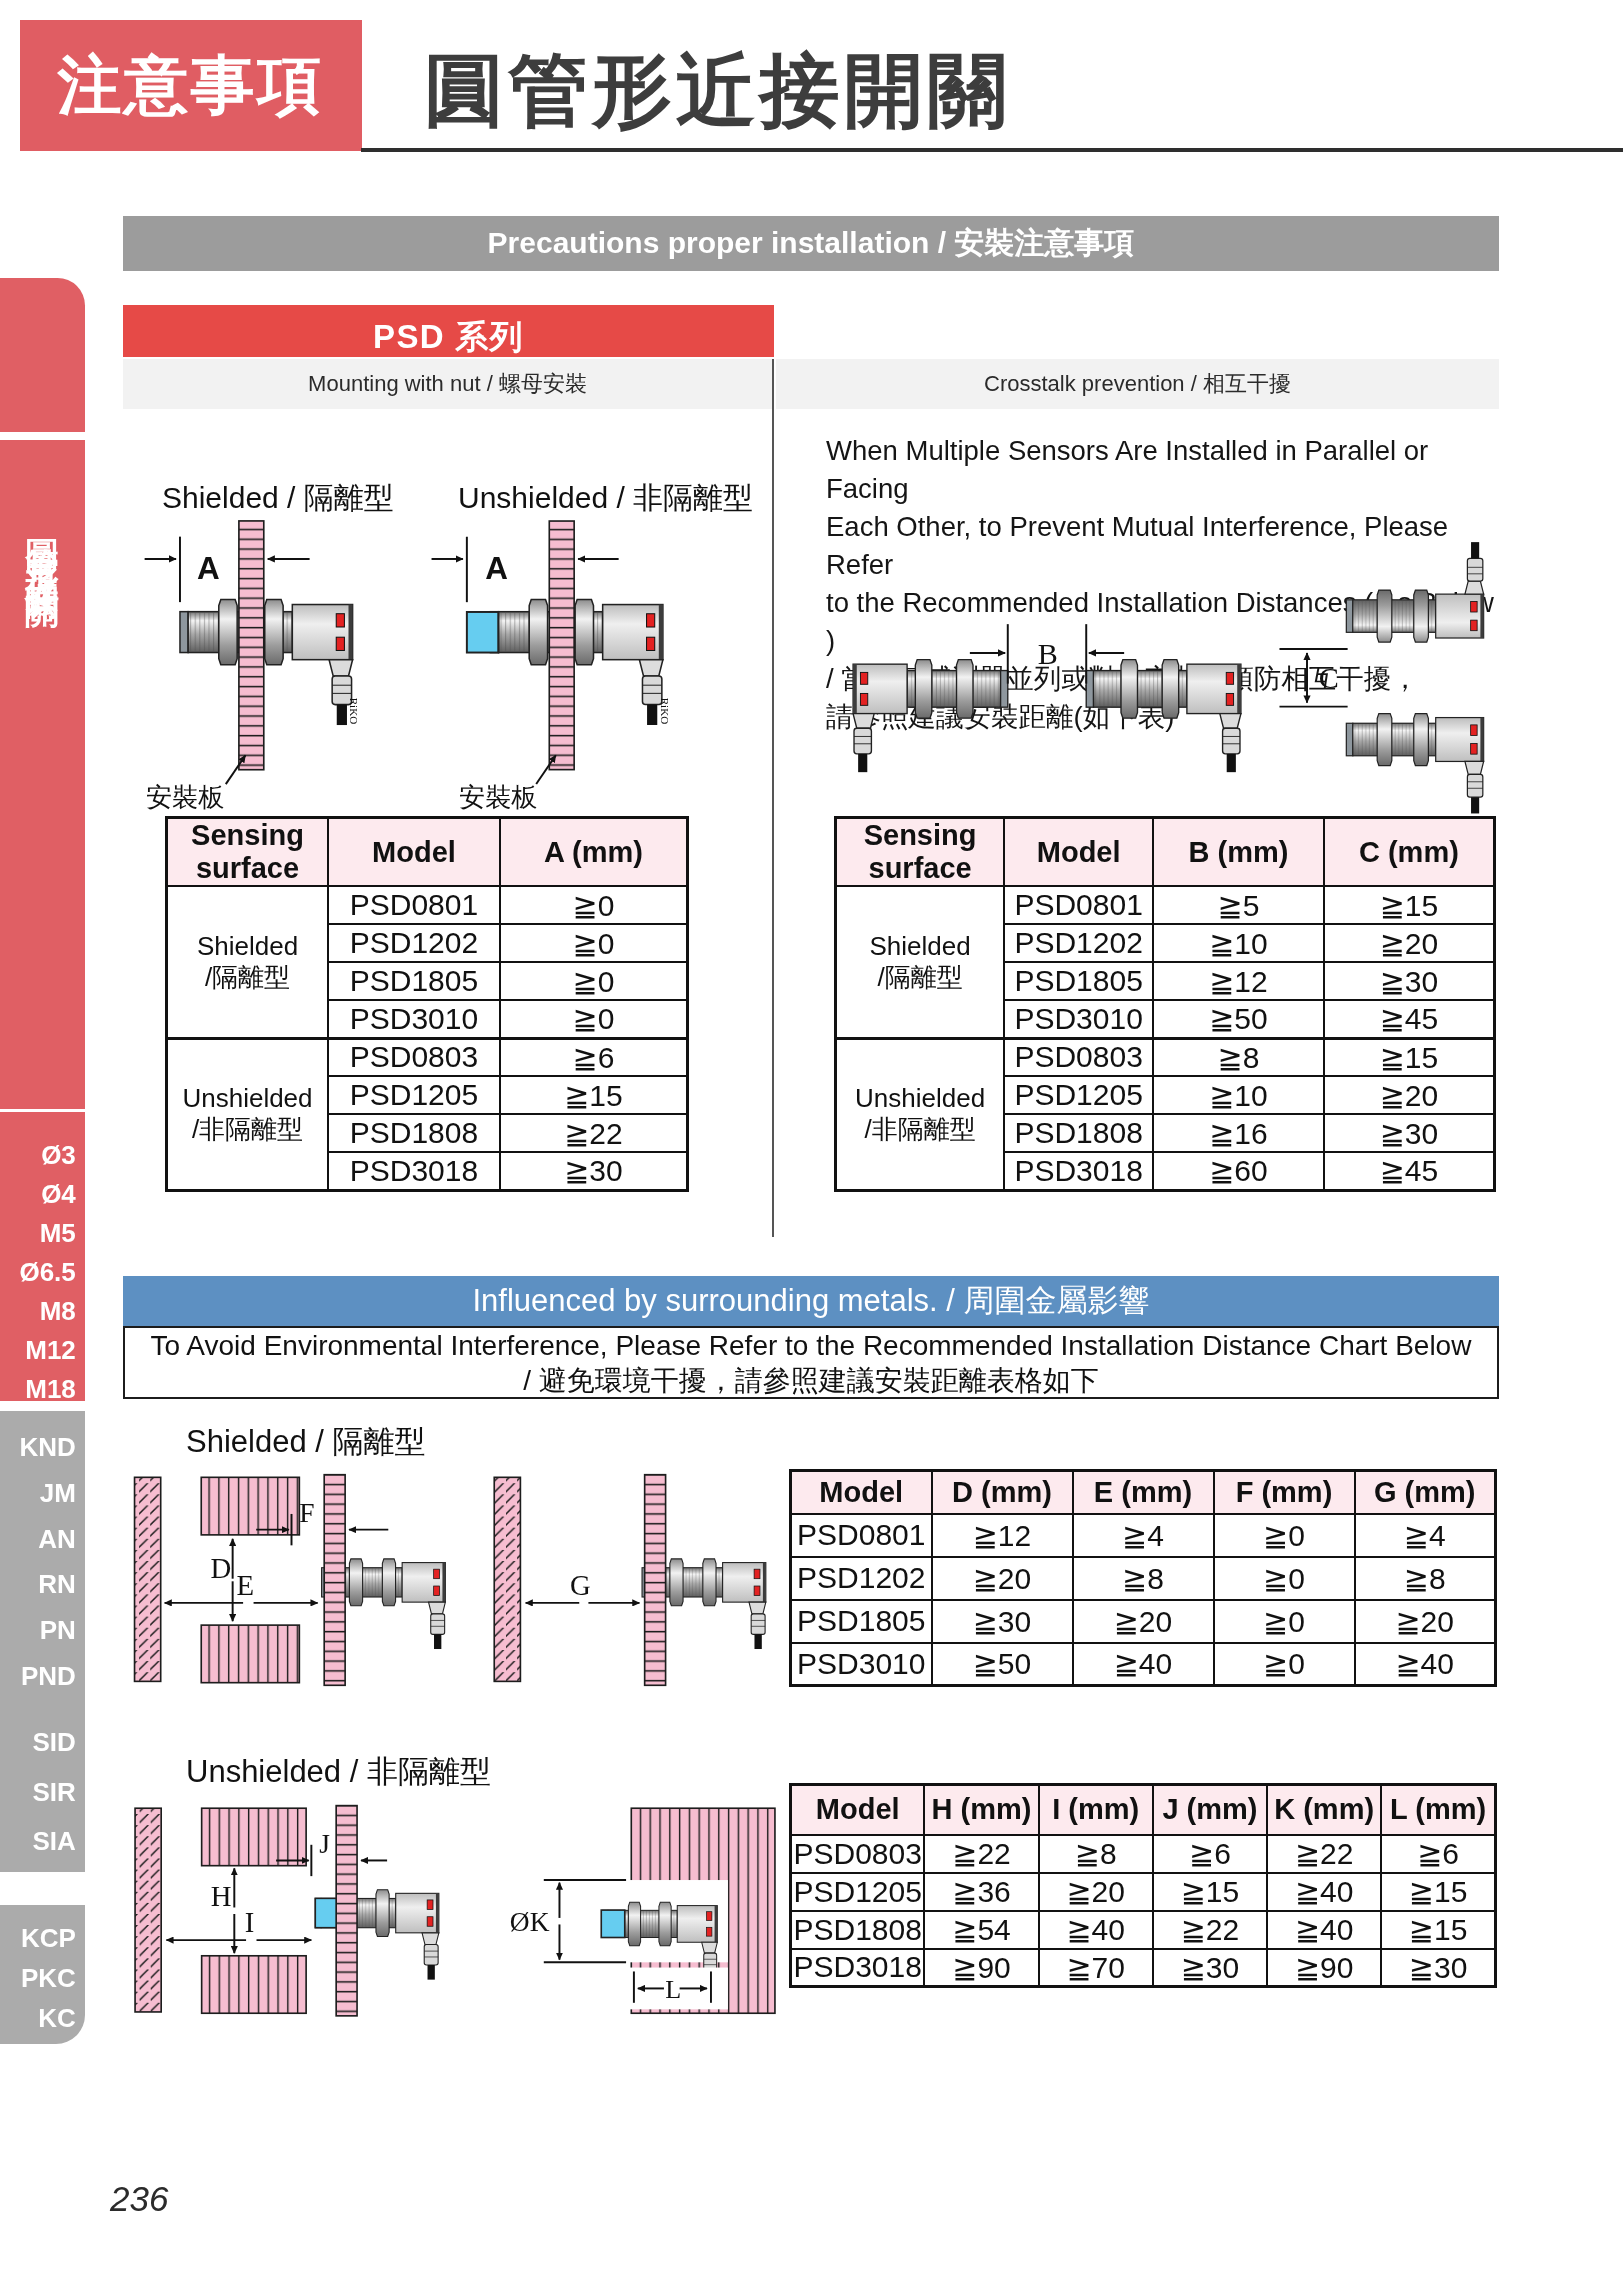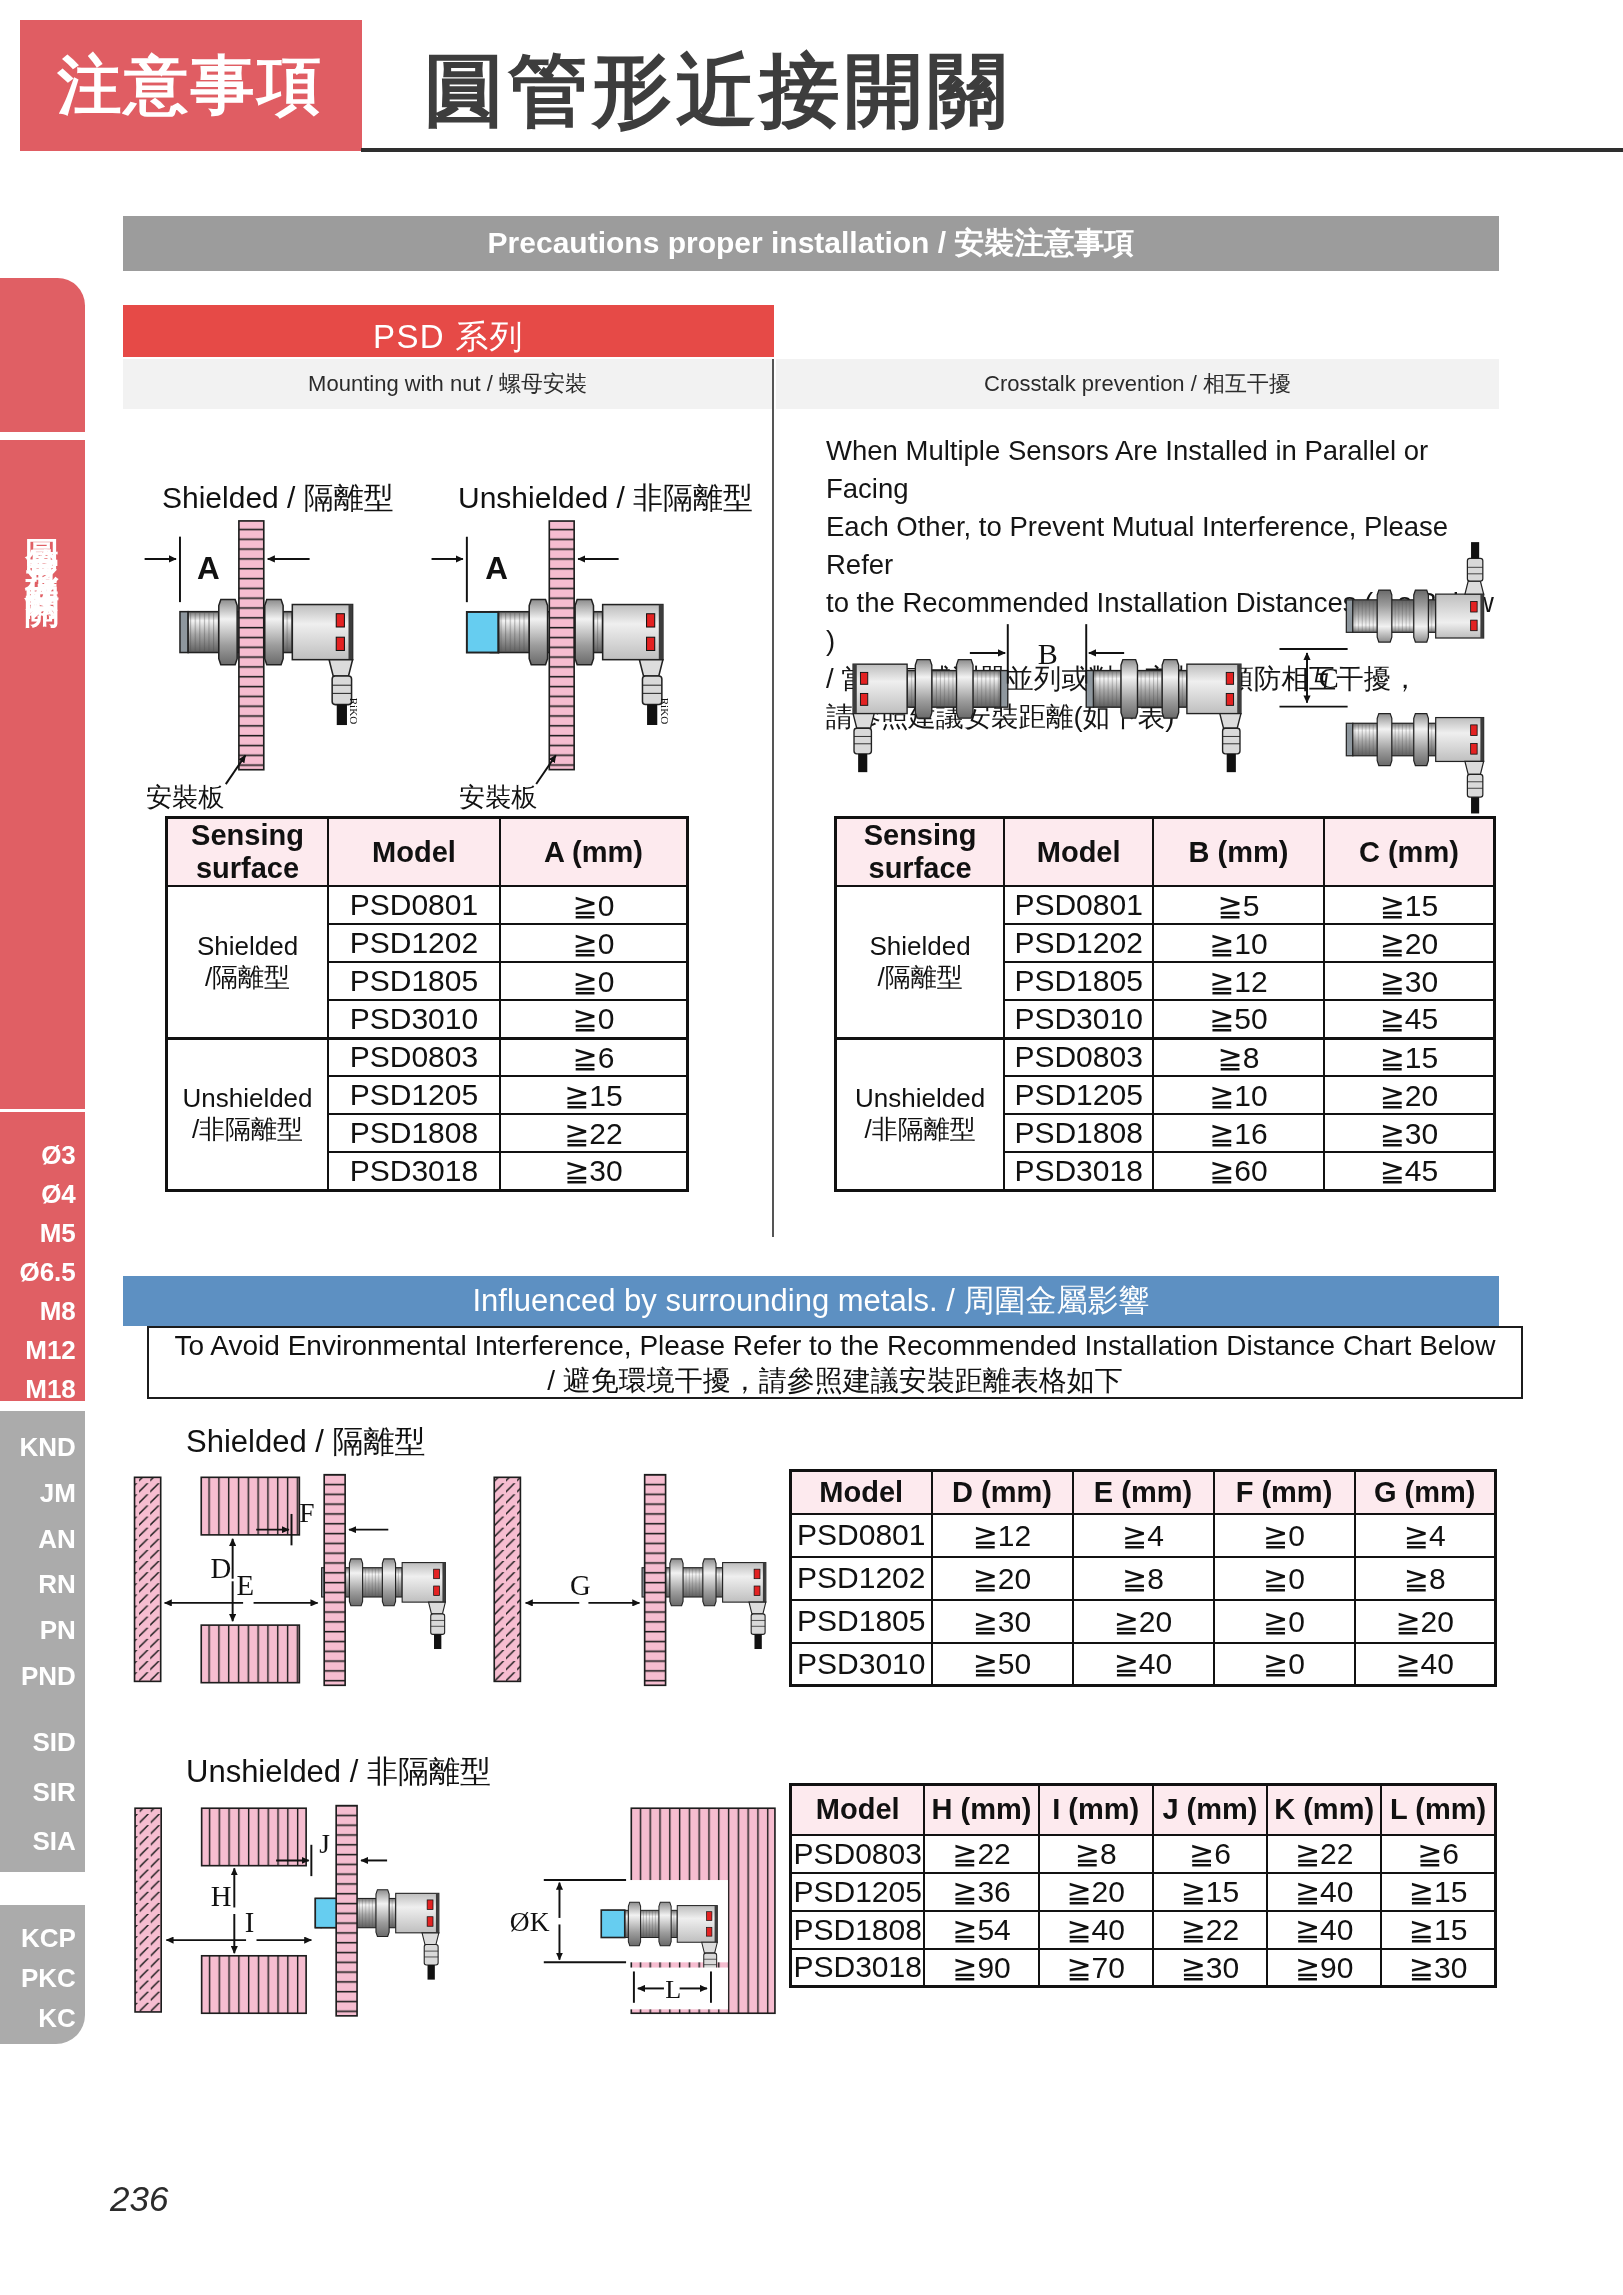--- a/index.html
+++ b/index.html
@@ -32,31 +32,31 @@
   .g-sizes{top:1112px;height:289px;padding-top:19.6px;}
   .g-s1{top:1411px;height:340px;}
   .g-s2{top:1704px;height:168px;}
   .g-s3{top:1905px;height:139px;border-radius:0 0 29px 0;}
 
   
   .banner{display:flex;align-items:center;justify-content:center;box-sizing:border-box;}
   .banner-gray{left:123px;top:216px;width:1376px;height:55px;background:#9c9c9c;text-align:center;}
   .banner-gray span{color:#fff;font-size:30px;font-weight:bold;}
   .banner-psd{left:123px;top:305px;width:651px;height:52px;background:#e64a47;}
-  .banner-psd span{color:#fff;font-size:33px;font-weight:normal;letter-spacing:1.3px;margin-top:12px;}
+  .banner-psd span{color:#fff;font-size:33px;font-weight:bold;letter-spacing:1.3px;margin-top:12px;}
   .colhead{height:50px;background:#f2f2f2;top:359px;}
   .colhead span{color:#2b2b2b;font-size:22px;}
   .colhead-l{left:123px;width:649px;}
   .colhead-r{left:776px;width:723px;}
   .vdivider{left:772px;top:359px;width:2px;height:878px;background:#555;}
 
   .banner-blue{left:123px;top:1276px;width:1376px;height:50px;background:#5d90c2;}
   .banner-blue span{color:#fff;font-size:31px;font-weight:normal;}
   .notebox{left:123px;top:1326px;width:1376px;height:73px;border:2.6px solid #1c1c1c;
-    box-sizing:border-box;display:flex;align-items:center;justify-content:center;text-align:center;margin-left:24px;}
+    box-sizing:border-box;display:flex;align-items:center;justify-content:center;text-align:center;}
   .notebox span{font-size:28px;color:#111;line-height:35px;}
 
   
   .sublabel{font-size:30px;color:#111;}
   .heading{font-size:31px;color:#111;}
   .para{left:826px;top:432px;width:677px;font-size:27.5px;line-height:38px;color:#151515;}
   .pagenum{left:110px;top:2179px;font-size:35px;color:#2b2b2b;font-style:italic;}
 
   
   table.tbl{position:absolute;border-collapse:collapse;table-layout:fixed;background:#fff;

